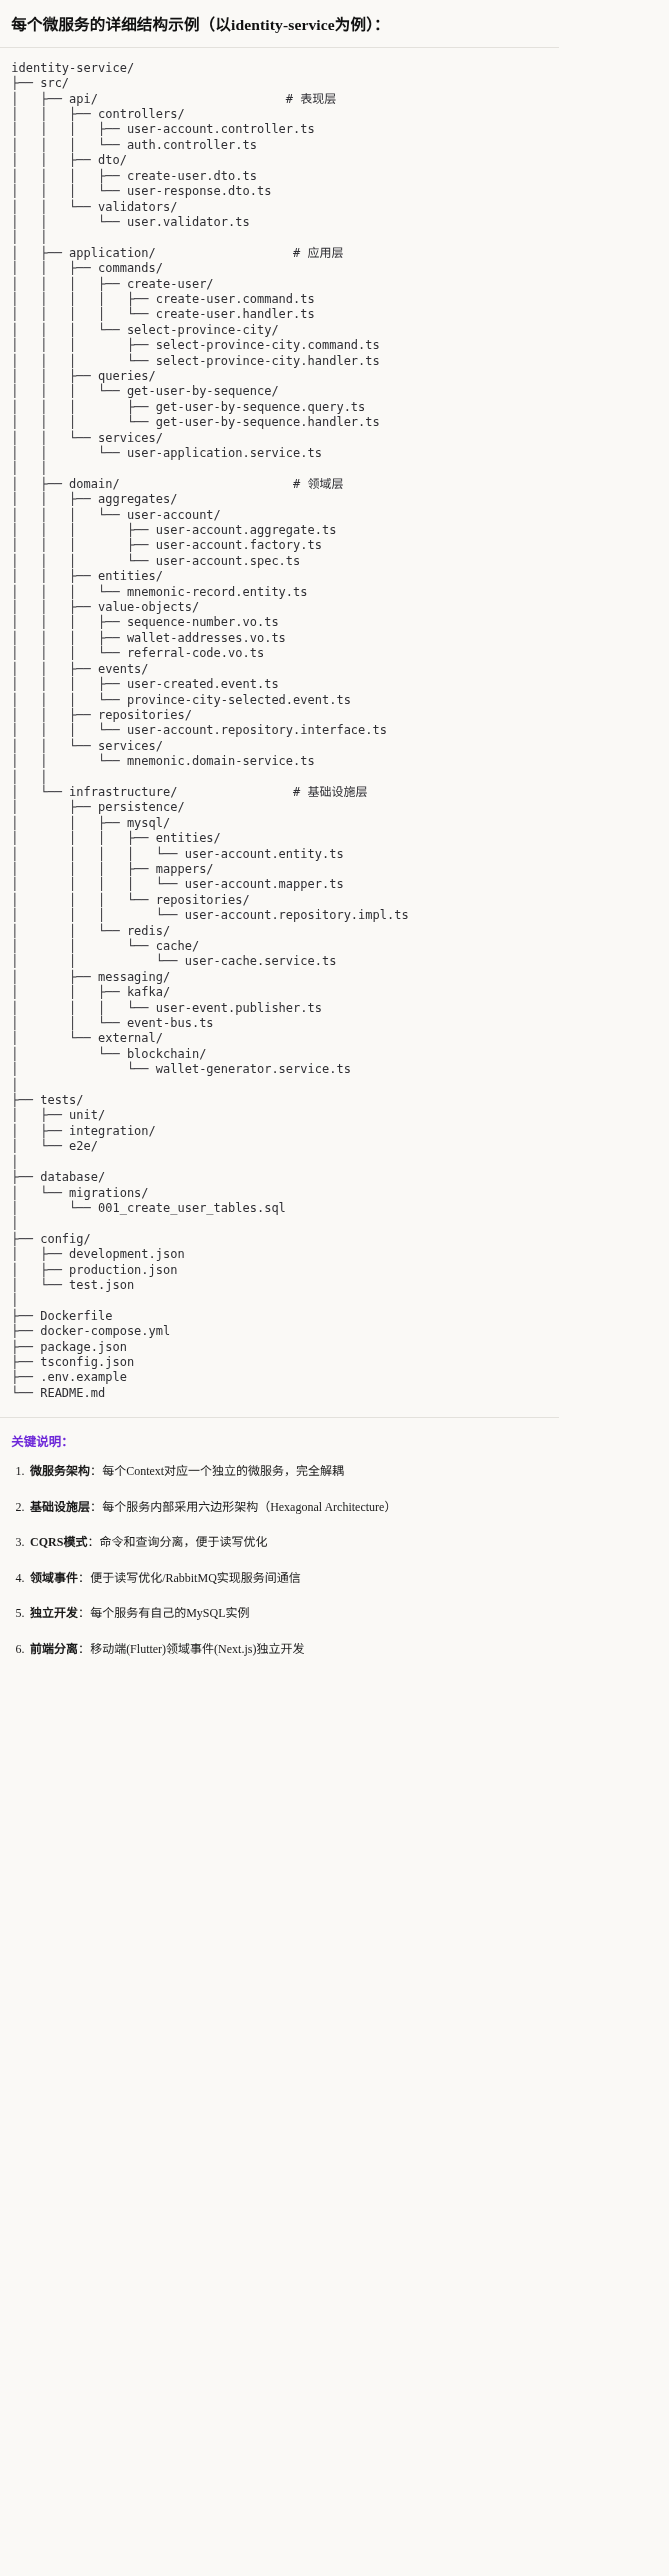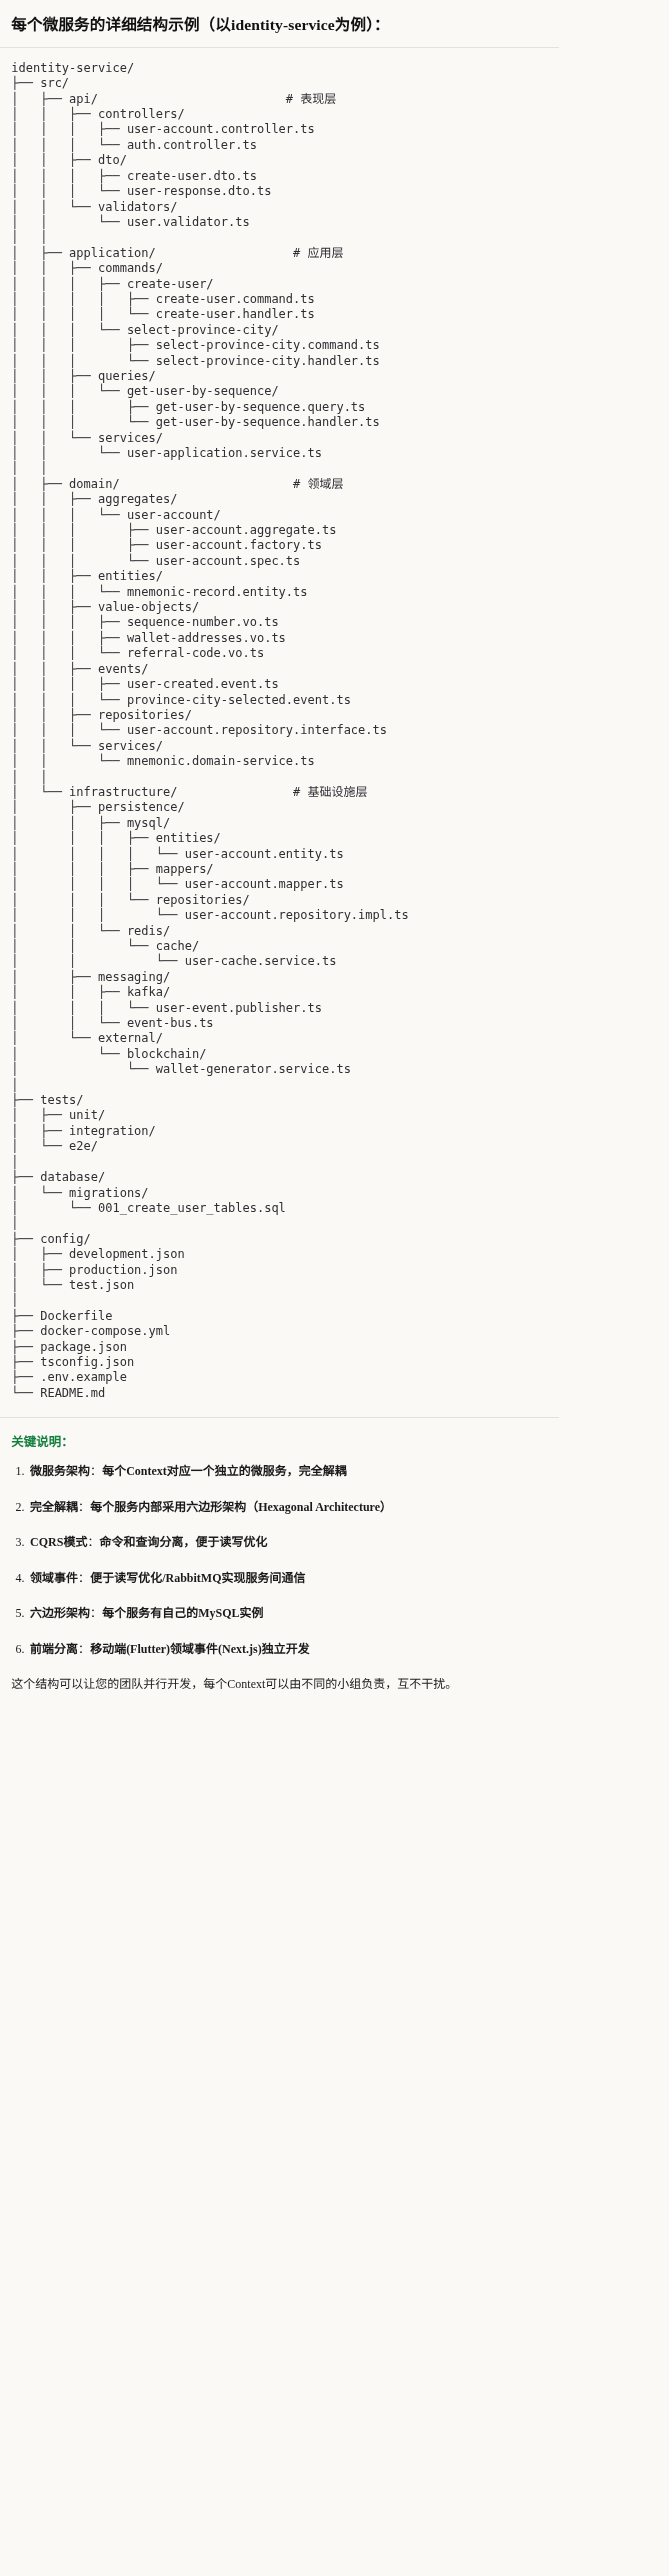--- a/index.html
+++ b/index.html
@@ -62,21 +62,21 @@
   
   .notes-block {
     padding: 12.5px 11.3px 16.3px 11.3px;
     background: #faf9f6;
   }
   .notes-heading {
     margin: 0 0 12.5px 0;
     font-family: "Liberation Sans", sans-serif;
     font-size: 12.5px;
     font-weight: bold;
-    color: #15803d;
+    color: #6d28d9;
   }
   ol.notes-list {
     margin: 0 0 3.8px 0;
     padding: 0 0 0 16.3px;
     list-style: decimal;
     font-family: "Liberation Serif", serif;
     font-size: 12px;
     line-height: 1.6;
     color: #1a1a1a;
   }
@@ -87,21 +87,21 @@
   ol.notes-list > li:last-child {
     margin-bottom: 13.8px;
   }
   .note-term {
     font-weight: bold;
   }
   .note-sep {
     font-weight: normal;
   }
   .note-text {
-    font-weight: bold;
+    font-weight: normal;
   }
   .closing-line {
     margin: 16.3px 0 0 0;
     font-family: "Liberation Serif", serif;
     font-size: 12px;
     line-height: 1.6;
     color: #1a1a1a;
   }
 </style>
 </head>
@@ -202,23 +202,22 @@
 ├── package.json
 ├── tsconfig.json
 ├── .env.example
 └── README.md</pre>
   </div>
 
   <div class="notes-block">
     <h2 class="notes-heading">关键说明：</h2>
     <ol class="notes-list">
         <li><span class="note-term">微服务架构</span><span class="note-sep">：</span><span class="note-text">每个Context对应一个独立的微服务，完全解耦</span></li>
-        <li><span class="note-term">完全解耦</span><span class="note-sep">：</span><span class="note-text">每个服务内部采用六边形架构（Hexagonal Architecture）</span></li>
+        <li><span class="note-term">基础设施层</span><span class="note-sep">：</span><span class="note-text">每个服务内部采用六边形架构（Hexagonal Architecture）</span></li>
         <li><span class="note-term">CQRS模式</span><span class="note-sep">：</span><span class="note-text">命令和查询分离，便于读写优化</span></li>
         <li><span class="note-term">领域事件</span><span class="note-sep">：</span><span class="note-text">便于读写优化/RabbitMQ实现服务间通信</span></li>
-        <li><span class="note-term">六边形架构</span><span class="note-sep">：</span><span class="note-text">每个服务有自己的MySQL实例</span></li>
+        <li><span class="note-term">独立开发</span><span class="note-sep">：</span><span class="note-text">每个服务有自己的MySQL实例</span></li>
         <li><span class="note-term">前端分离</span><span class="note-sep">：</span><span class="note-text">移动端(Flutter)领域事件(Next.js)独立开发</span></li>
       </ol>
-    <p class="closing-line">这个结构可以让您的团队并行开发，每个Context可以由不同的小组负责，互不干扰。</p>
   </div>
 
 </div>
 
 
 </body></html>

